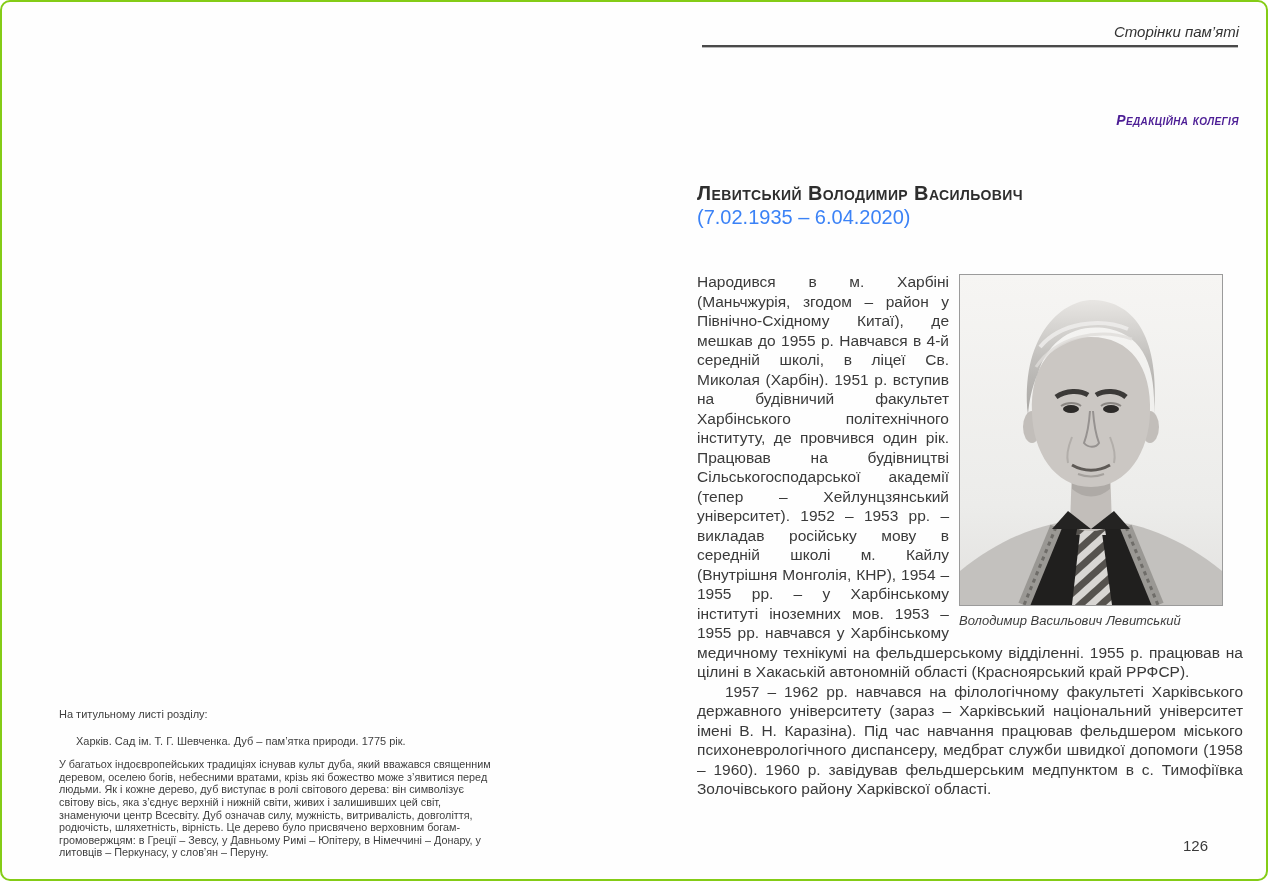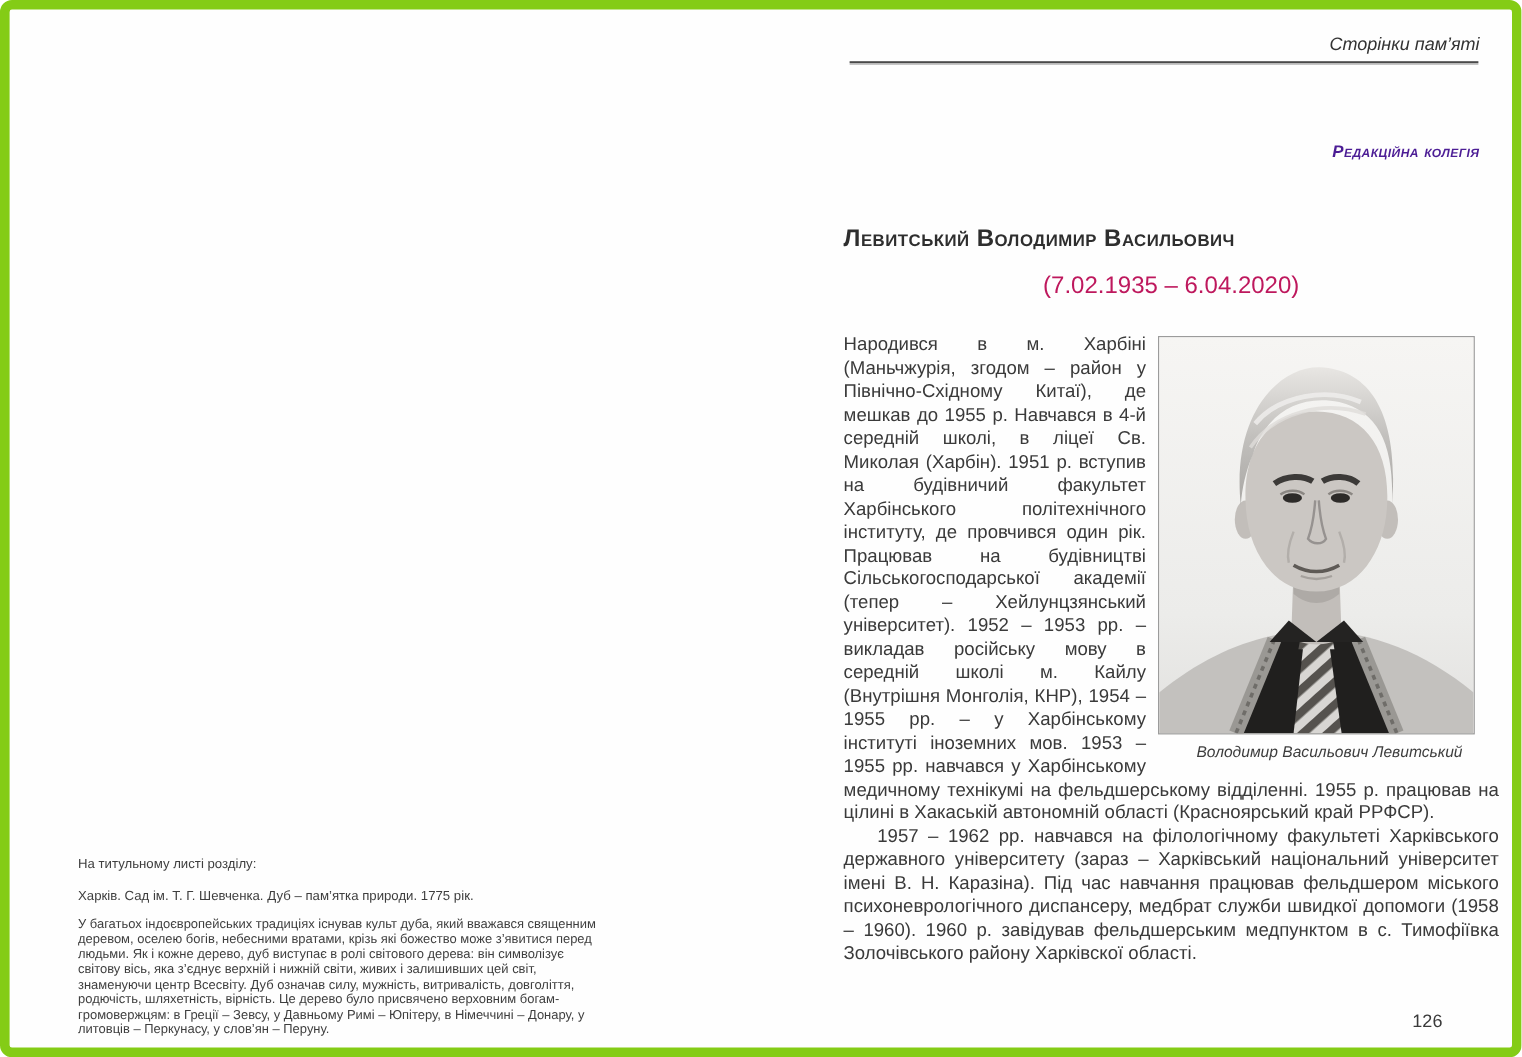--- a/index.html
+++ b/index.html
@@ -1,18 +1,18 @@
 <!DOCTYPE html>
 <html lang="uk"><head>
 <meta charset="utf-8">
 <style>
   html,body { margin:0; padding:0; background:#ffffff; }
   .canvas {
     position:relative; width:1268px; height:881px; box-sizing:border-box;
-    background:#fefefe; border:8px solid #84cc16; border-radius:10px;
+    background:#fefefe; border:2px solid #84cc16; border-radius:10px;
     overflow:hidden;
     font-family:"Liberation Sans", sans-serif; color:#3a3a3a;
   }
   
   .running-head {
     position:absolute; top:21px; right:27px;
     font-style:italic; font-size:15px; color:#333;
   }
   .head-rule {
     position:absolute; top:43px; left:700px; right:28px; height:3px;
@@ -23,47 +23,47 @@
     font-weight:bold; font-style:italic; font-variant:small-caps;
     font-size:14px; letter-spacing:0.4px; color:#4c1d95;
   }
   
   .title {
     position:absolute; top:180px; left:695px; width:546px;
     text-align:left; font-weight:bold; font-variant:small-caps;
     font-size:20px; letter-spacing:0.4px; color:#2e2e2e;
   }
   .life-dates {
-    position:absolute; top:219px; left:695px; width:546px;
-    text-align:center; font-size:20px; color:#be185d;
+    position:absolute; top:204px; left:695px; width:546px;
+    text-align:left; font-size:20px; color:#3b82f6;
   }
   
   .article {
     position:absolute; top:270px; left:695px; width:546px;
     font-size:15.5px; line-height:1.26; text-align:justify; color:#3a3a3a;
   }
   .article p { margin:0; }
   .article p.indent { text-indent:28px; }
   .photo-block { float:right; width:264px; margin:2px 20px 8px 10px; }
   .photo-frame {
     width:262px; height:330px; border:1px solid #9b9b9b;
     background:#eeedec; box-sizing:content-box;
   }
   .photo-frame svg { display:block; width:262px; height:330px; }
   .photo-caption {
     margin-top:7px; font-style:italic; font-size:13px;
-    color:#3d3d3d; line-height:1.2; text-align:left; text-indent:0;margin-left:32px;
+    color:#3d3d3d; line-height:1.2; text-align:left; text-indent:0;
   }
   
   .footnote {
     position:absolute; left:57px; top:706px; width:436px;
     color:#3e3e3e; text-align:left;
   }
   .fn-intro   { font-size:11px; }
-  .fn-caption { font-size:11px; margin-top:15px; }
+  .fn-caption { font-size:11px; margin-top:15px;margin-left:17px; }
   .fn-body    { font-size:10.8px; margin-top:11px; line-height:1.17; }
   
   .page-number {
     position:absolute; top:835px; right:58px; font-size:15px; color:#3a3a3a;
   }
 </style>
 </head>
 <body>
 
 <div class="canvas">

